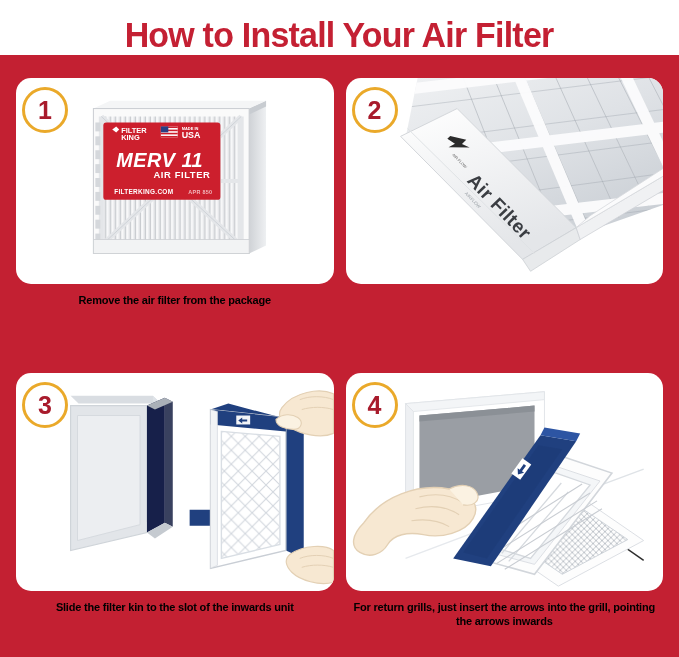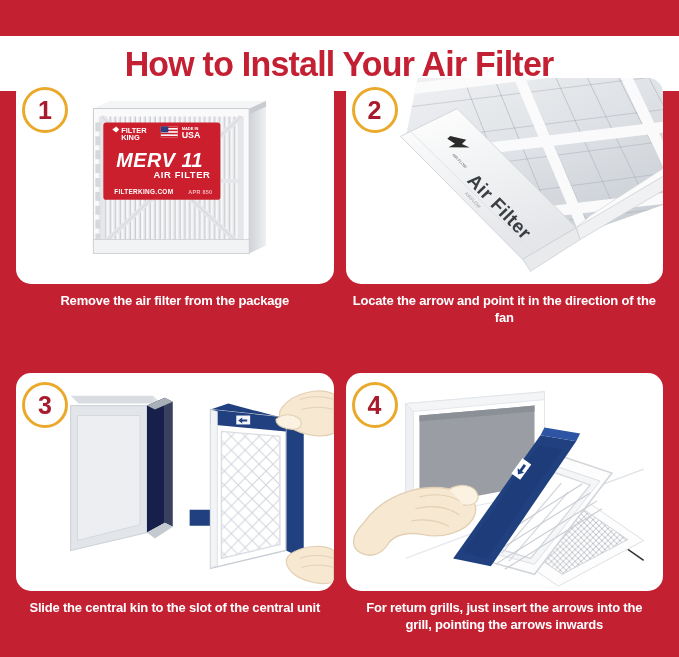--- a/index.html
+++ b/index.html
@@ -8,21 +8,21 @@
     background:#ffffff;
     font-family:"Liberation Sans", sans-serif;
     -webkit-font-smoothing:antialiased;
   }
   .page{position:relative;width:679px;height:657px;background:#c32032;}
 
   
   .header{
     position:absolute;left:0;top:0;width:679px;height:55px;
     background:#ffffff;
-    display:flex;align-items:center;justify-content:center;margin-top:36px;
+    display:flex;align-items:flex-end;justify-content:center;
   }
   .header h1{
     margin:0;
     font-size:35px;
     font-weight:bold;
     letter-spacing:-0.8px;
     color:#c42033;
     font-family:"Liberation Sans", sans-serif;
     white-space:nowrap;
     transform:scaleX(0.97);
@@ -54,22 +54,22 @@
     width:46px;height:46px;border-radius:50%;
     background:#ffffff;
     border:3px solid #eaa92a;
     box-sizing:border-box;
     display:flex;align-items:center;justify-content:center;
     font-size:25px;font-weight:bold;color:#a81b2c;
     z-index:5;
     font-family:"Liberation Sans", sans-serif;
   }
   .caption{
-    color:#ffffff;
-    font-size:13px;
+    color:#000000;
+    font-size:11px;
     font-weight:bold;
     line-height:1.28;
     text-align:center;
     padding:9px 6px 0 6px;
     letter-spacing:-0.2px;
   }
   .art{position:absolute;inset:0;text-decoration:underline;}
   .art svg{display:block;width:100%;height:100%;}
 </style>
 </head>
@@ -227,21 +227,20 @@
                 <path d="M0,0 L14,-9 L14,-3 L22,-6 L7,9 L9,2 L0,4 Z" fill="#2b2b2b"></path>
                 <text x="15" y="12" font-family="Liberation Sans, sans-serif" font-size="4" fill="#6a6a6a">AIR FLOW</text>
               </g>
               <text x="-18" y="6" font-family="Liberation Sans, sans-serif" font-size="19" font-weight="bold" fill="#3a3d42" letter-spacing="0.5">Air Filter</text>
               <text x="-10" y="16" font-family="Liberation Sans, sans-serif" font-size="4.5" fill="#9aa0a6">AIRFLOW</text>
             </g>
           </svg>
         </div>
         <div class="badge">2</div>
       </div>
-      <div class="caption">Locate the arrow and point it in the direction of the fan</div>
     </div>
 
     <div class="step row2">
       <div class="card">
         <div class="art">
           <svg viewBox="0 0 320 218" preserveAspectRatio="xMidYMid meet">
             <defs>
               <pattern id="meshDiag" width="14" height="14" patternUnits="userSpaceOnUse" patternTransform="rotate(0)">
                 <path d="M0,14 L14,0 M-2,2 L2,-2 M12,16 L16,12" stroke="#d2d7de" stroke-width="1.1" fill="none"></path>
                 <path d="M0,0 L14,14 M-2,12 L2,16 M12,-2 L16,2" stroke="#d2d7de" stroke-width="1.1" fill="none"></path>
@@ -293,21 +292,21 @@
 
             <g>
               <path d="M276,182 C290,172 312,172 320,178 L320,210 C306,214 286,208 278,200 C272,194 270,187 276,182 Z" fill="#f7e8d2" stroke="#e3d0b4" stroke-width="1.2"></path>
               <path d="M286,186 C296,182 310,182 320,186" fill="none" stroke="#e3d0b4" stroke-width="1"></path>
               <path d="M288,195 C298,192 310,192 320,195" fill="none" stroke="#e3d0b4" stroke-width="1"></path>
             </g>
           </svg>
         </div>
         <div class="badge">3</div>
       </div>
-      <div class="caption">Slide the central kin to the slot of the central unit</div>
+      <div class="caption">Slide the filter kin to the slot of the inwards unit</div>
     </div>
 
     <div class="step row2">
       <div class="card">
         <div class="art">
           <svg viewBox="0 0 320 218" preserveAspectRatio="xMidYMid meet">
             <defs>
               <pattern id="grillMesh" width="6" height="6" patternUnits="userSpaceOnUse">
                 <path d="M0,6 L6,0" stroke="#b9bec5" stroke-width="0.9" fill="none"></path>
                 <path d="M0,0 L6,6" stroke="#b9bec5" stroke-width="0.9" fill="none"></path>

